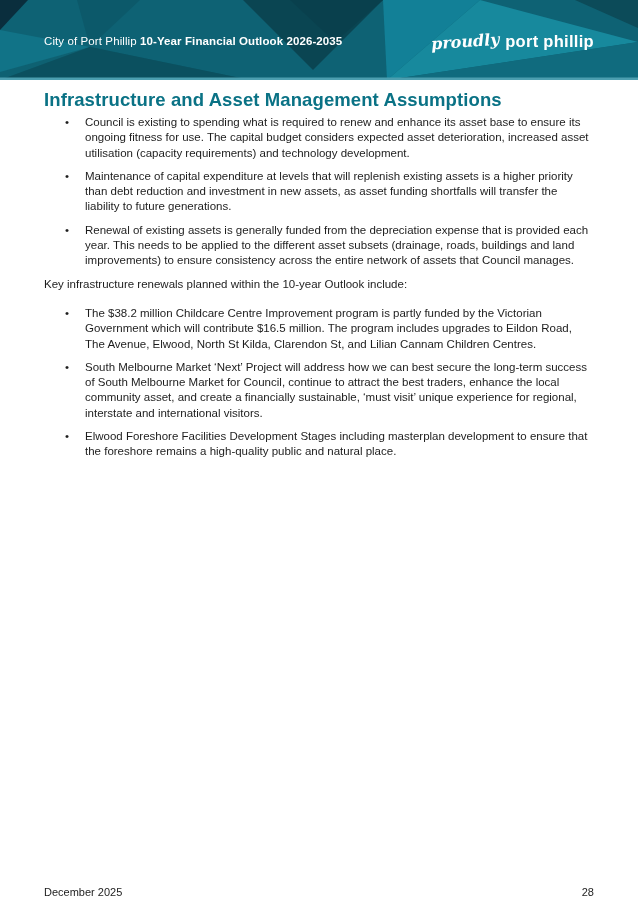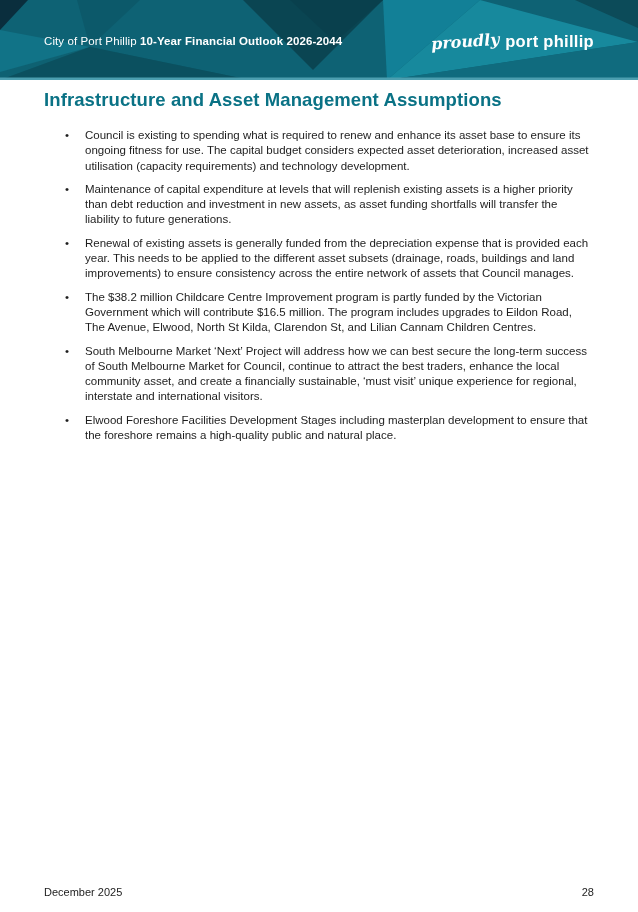--- a/index.html
+++ b/index.html
@@ -51,21 +51,21 @@
   .logo-word { font-weight: bold; font-size: 16.5px; letter-spacing: 0.3px; }
 
   
   .content {
     padding: 9px 44px 0 44px;
   }
   h1.page-heading {
     font-size: 18.5px;
     font-weight: bold;
     line-height: 22px;
-    margin-bottom: 17px;
+    margin-bottom: 4px;
     letter-spacing: 0.1px;
   }
   .para {
     font-size: 11.5px;
     line-height: 15.3px;
     margin-bottom: 8px;
   }
   ul.bullet-list { list-style: none; margin: 0 0 0 0; }
   ul.bullet-list li {
     position: relative;
@@ -107,39 +107,40 @@
       <polygon points="243,0 383,0 313,70" fill="#0a4552"></polygon>
       <polygon points="290,0 383,0 335,42" fill="#09404d"></polygon>
       <polygon points="383,0 480,0 387,80" fill="#128097"></polygon>
       <polygon points="480,0 638,42 387,80" fill="#17899d"></polygon>
       <polygon points="575,0 638,0 638,28" fill="#0c4b59"></polygon>
       <polygon points="387,80 638,42 638,80" fill="#106b7e"></polygon>
       <rect x="0" y="77.5" width="638" height="2.5" fill="#4c9fb0"></rect>
     </svg>
     <div class="banner-inner">
       <div class="banner-title">
-        <span>City of Port Phillip </span><span class="bold">10-Year Financial Outlook 2026-2044</span>
+        <span>City of Port Phillip </span><span class="bold">10-Year Financial Outlook 2026-2035</span>
       </div>
       <div class="logo">
         <span class="logo-script">proudly</span>
         <span class="logo-word">port phillip</span>
       </div>
     </div>
   </header>
 
   <main class="content">
     <h1 class="page-heading" style="color: rgb(10, 114, 133);">Infrastructure and Asset Management Assumptions</h1>
 
 
     <ul class="bullet-list">
       <li>Council is existing to spending what is required to renew and enhance its asset base to ensure its ongoing fitness for use. The capital budget considers expected asset deterioration, increased asset utilisation (capacity requirements) and technology development.</li>
       <li>Maintenance of capital expenditure at levels that will replenish existing assets is a higher priority than debt reduction and investment in new assets, as asset funding shortfalls will transfer the liability to future generations.</li>
       <li>Renewal of existing assets is generally funded from the depreciation expense that is provided each year. This needs to be applied to the different asset subsets (drainage, roads, buildings and land improvements) to ensure consistency across the entire network of assets that Council manages.</li>
     </ul>
 
+    <p class="para renewals-intro">Key infrastructure renewals planned within the 10-year Outlook include:</p>
 
     <ul class="bullet-list">
       <li>The $38.2 million Childcare Centre Improvement program is partly funded by the Victorian Government which will contribute $16.5 million. The program includes upgrades to Eildon Road, The Avenue, Elwood, North St Kilda, Clarendon St, and Lilian Cannam Children Centres.</li>
       <li>South Melbourne Market ‘Next’ Project will address how we can best secure the long-term success of South Melbourne Market for Council, continue to attract the best traders, enhance the local community asset, and create a financially sustainable, ‘must visit’ unique experience for regional, interstate and international visitors.</li>
       <li>Elwood Foreshore Facilities Development Stages including masterplan development to ensure that the foreshore remains a high-quality public and natural place.</li>
     </ul>
   </main>
 
   <footer class="footer">
     <span>December 2025</span>

